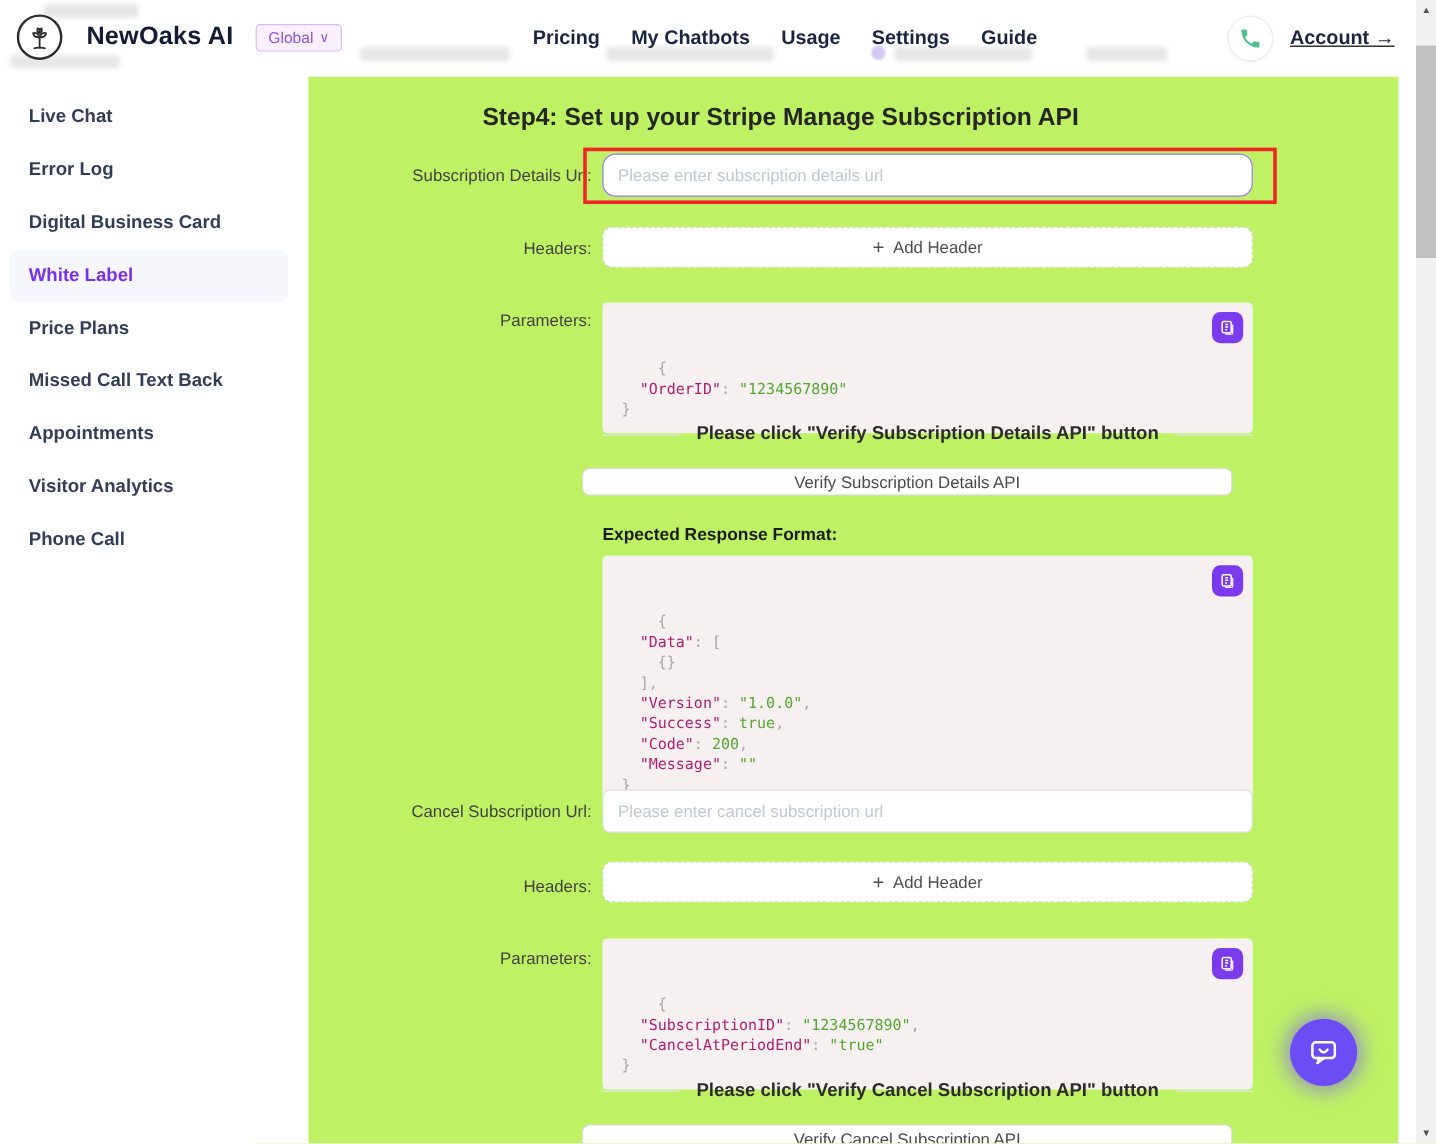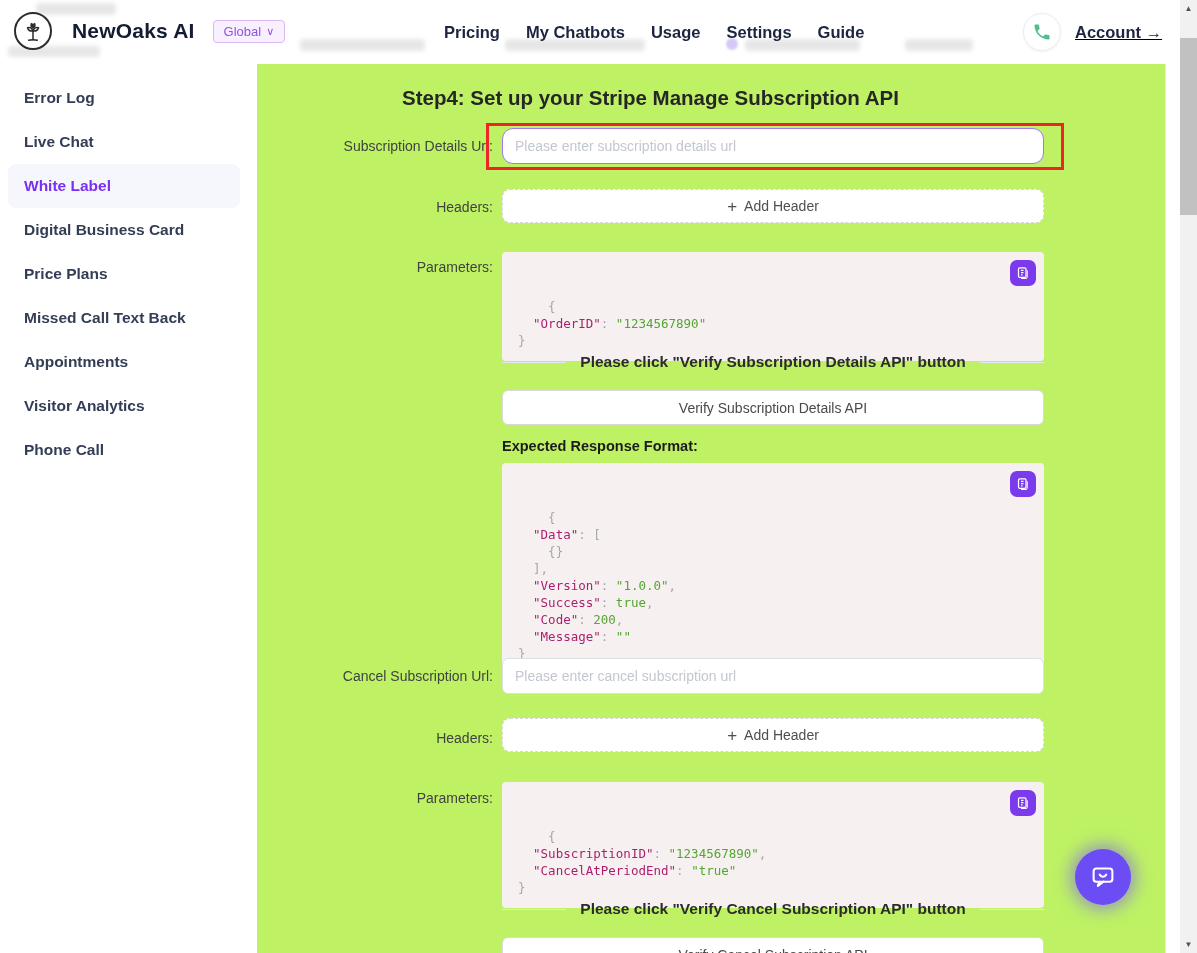--- a/index.html
+++ b/index.html
@@ -40,21 +40,21 @@
   .add-header { position: absolute; left: 245px; width: 542px; height: 34px; border: 1px dashed #d6d6d6; border-radius: 8px; background: #fff; display: flex; align-items: center; justify-content: center; gap: 7px; font-size: 14px; color: #4f4f4f; cursor: pointer; }
   .plus-glyph { font-size: 17px; font-weight: 400; color: #4f4f4f; line-height: 1; }
   .codeblock { position: absolute; left: 245px; width: 542px; background: #f6f1f0; border-radius: 4px; padding: 12px 16px; font-family: "DejaVu Sans Mono", "Liberation Mono", monospace; font-size: 12.5px; line-height: 17px; white-space: pre; color: #9aa0a6; }
   .tok-p { color: #a6a6a6; }
   .tok-k { color: #ab1f6e; }
   .tok-v { color: #55a532; }
   .copy-btn { position: absolute; top: 8px; right: 8px; width: 26px; height: 26px; border-radius: 7px; background: #7c3aed; border: none; display: flex; align-items: center; justify-content: center; cursor: pointer; }
   .divider { position: absolute; left: 245px; width: 542px; height: 20px; display: flex; align-items: center; gap: 14px; }
   .divider .line { flex: 1; height: 1px; background: #e3e6ec; }
   .divider .div-text { font-size: 15.5px; font-weight: 700; color: #2c2c2c; white-space: nowrap; }
-  .verify-btn { position: absolute; left: 245px; width: 542px; height: 35px; background: #fff; border: 1px solid #d9d9d9; border-radius: 6px; font-size: 14px; color: #4a4a4a; display: flex; align-items: center; justify-content: center; cursor: pointer; font-family: "Liberation Sans", sans-serif; }
+  .verify-btn { position: absolute; left: 228px; width: 542px; height: 23px; background: #fff; border: 1px solid #d9d9d9; border-radius: 6px; font-size: 14px; color: #4a4a4a; display: flex; align-items: center; justify-content: center; cursor: pointer; font-family: "Liberation Sans", sans-serif; }
   .bold-label { position: absolute; left: 245px; font-size: 14.5px; font-weight: 700; color: #1c1c1e; }
 
   
   .chat-widget { position: absolute; left: 1075px; top: 849px; width: 56px; height: 56px; border-radius: 50%; background: #6b4cf5; box-shadow: 0 0 16px 5px rgba(120,88,245,.55); display: flex; align-items: center; justify-content: center; z-index: 8; cursor: pointer; }
 
   
   .scrollbar { position: absolute; left: 1180px; top: 0; width: 17px; height: 953px; background: #f1f1f1; z-index: 10; }
   .sb-arrow { position: absolute; left: 0; width: 17px; text-align: center; font-size: 8px; color: #505050; cursor: pointer; }
   .sb-up { top: 4px; }
   .sb-down { bottom: 4px; }
@@ -102,24 +102,24 @@
       <span class="acct-circle">
         <svg width="20" height="20" viewBox="0 0 24 24" fill="#4fc08d">
           <path d="M6.62 10.79c1.44 2.83 3.76 5.14 6.59 6.59l2.2-2.2c.27-.27.67-.36 1.02-.24 1.12.37 2.33.57 3.57.57.55 0 1 .45 1 1V20c0 .55-.45 1-1 1-9.39 0-17-7.61-17-17 0-.55.45-1 1-1h3.5c.55 0 1 .45 1 1 0 1.25.2 2.45.57 3.57.11.35.03.74-.25 1.02l-2.2 2.2z"></path>
         </svg>
       </span>
       <span class="acct-label">Account →</span>
     </div>
   </div>
 
   <div class="sidebar">
+    <div class="side-item">Live Chat</div>
     <div class="side-item">Error Log</div>
-    <div class="side-item">Live Chat</div>
+    <div class="side-item">Digital Business Card</div>
     <div class="side-item active">White Label</div>
-    <div class="side-item">Digital Business Card</div>
     <div class="side-item">Price Plans</div>
     <div class="side-item">Missed Call Text Back</div>
     <div class="side-item">Appointments</div>
     <div class="side-item">Visitor Analytics</div>
     <div class="side-item">Phone Call</div>
   </div>
 
   <div class="main">
 
     <div class="page-title">Step4: Set up your Stripe Manage Subscription API</div>

